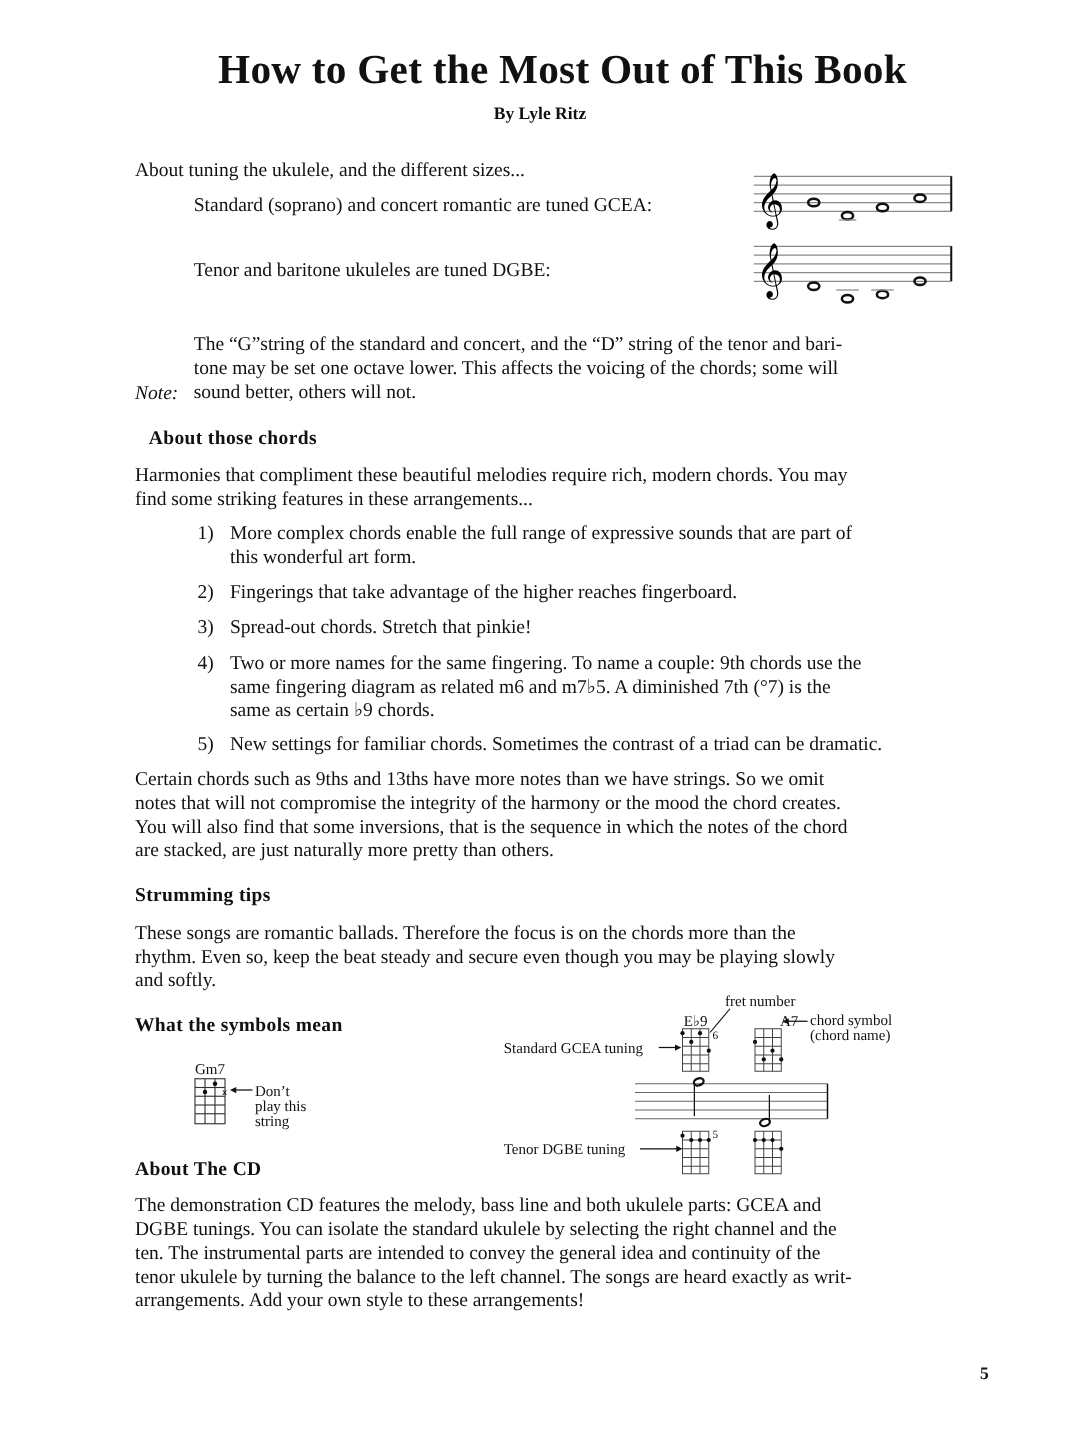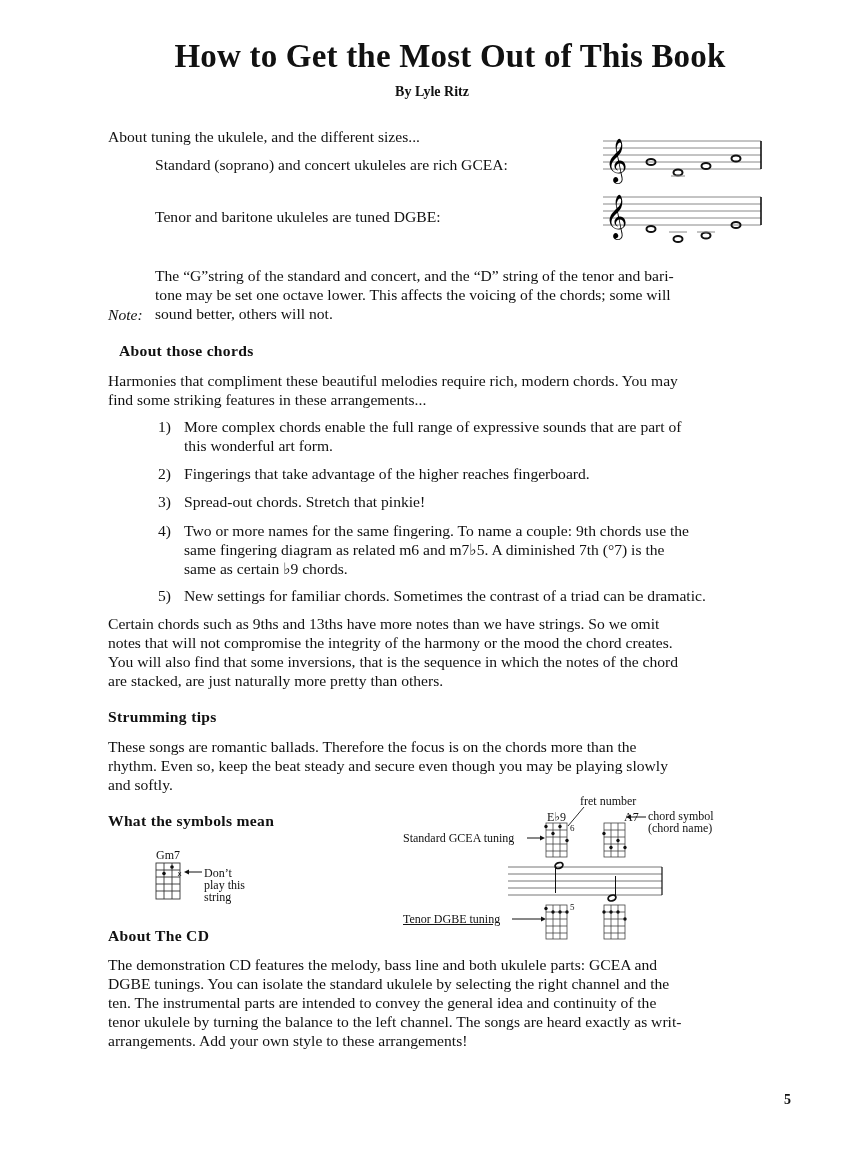--- a/index.html
+++ b/index.html
@@ -16,21 +16,21 @@
   .list-txt { position:absolute; left:26px; width:580px; }
   svg { position:absolute; overflow:visible; }
 </style>
 </head>
 <body>
 
 <div class="abs title">How to Get the Most Out of This Book</div>
 <div class="abs byline">By Lyle Ritz</div>
 
 <div class="abs p" style="left:108px;top:127px;">About tuning the ukulele, and the different sizes...</div>
-<div class="abs p" style="left:155px;top:155px;">Standard (soprano) and concert ukuleles are rich GCEA:</div>
+<div class="abs p" style="left:155px;top:155px;">Standard (soprano) and concert romantic are tuned GCEA:</div>
 <div class="abs p" style="left:155px;top:207px;">Tenor and baritone ukuleles are tuned DGBE:</div>
 
 <svg style="left:603px;top:135px;" width="160" height="60" viewBox="0 0 160 60">
   <g stroke="#888" stroke-width="1">
     <line x1="0" y1="6" x2="158" y2="6"></line>
       <line x1="0" y1="13" x2="158" y2="13"></line>
     <line x1="0" y1="20" x2="158" y2="20"></line>
       <line x1="0" y1="27" x2="158" y2="27"></line>
     <line x1="0" y1="34" x2="158" y2="34"></line>
   </g>
@@ -218,21 +218,21 @@
       <line x1="0" y1="26" x2="154" y2="26"></line>
     <line x1="0" y1="33" x2="154" y2="33"></line>
   </g>
   <line x1="154" y1="5" x2="154" y2="33" stroke="#111" stroke-width="1.2"></line>
   <ellipse cx="51" cy="3.5" rx="4" ry="2.8" fill="none" stroke="#111" stroke-width="1.8" transform="rotate(-20 51 3.5)"></ellipse>
   <line x1="47.5" y1="5" x2="47.5" y2="31" stroke="#111" stroke-width="1"></line>
   <ellipse cx="104" cy="36" rx="4" ry="2.8" fill="none" stroke="#111" stroke-width="1.8" transform="rotate(-20 104 36)"></ellipse>
   <line x1="107.5" y1="34" x2="107.5" y2="14" stroke="#111" stroke-width="1"></line>
 </svg>
 
-<div class="abs small" style="left:403px;top:913px;text-decoration:underline;">Tenor DGBE tuning</div>
+<div class="abs small" style="left:403px;top:913px;">Tenor DGBE tuning</div>
 <svg style="left:512px;top:915px;" width="34" height="8">
     <line x1="0" y1="4" x2="30" y2="4" stroke="#111" stroke-width="1"></line>
     <path d="M34 4 L29 1.5 L29 6.5 Z" fill="#111"></path>
   </svg>
 
 <svg style="left:545px;top:904px;" width="24" height="36" viewBox="0 0 24 36">
   <g stroke="#444" stroke-width="0.8" fill="none">
     <rect x="1" y="1" width="21" height="34"></rect>
     <line x1="8" y1="1" x2="8" y2="35"></line>
       <line x1="15" y1="1" x2="15" y2="35"></line>

